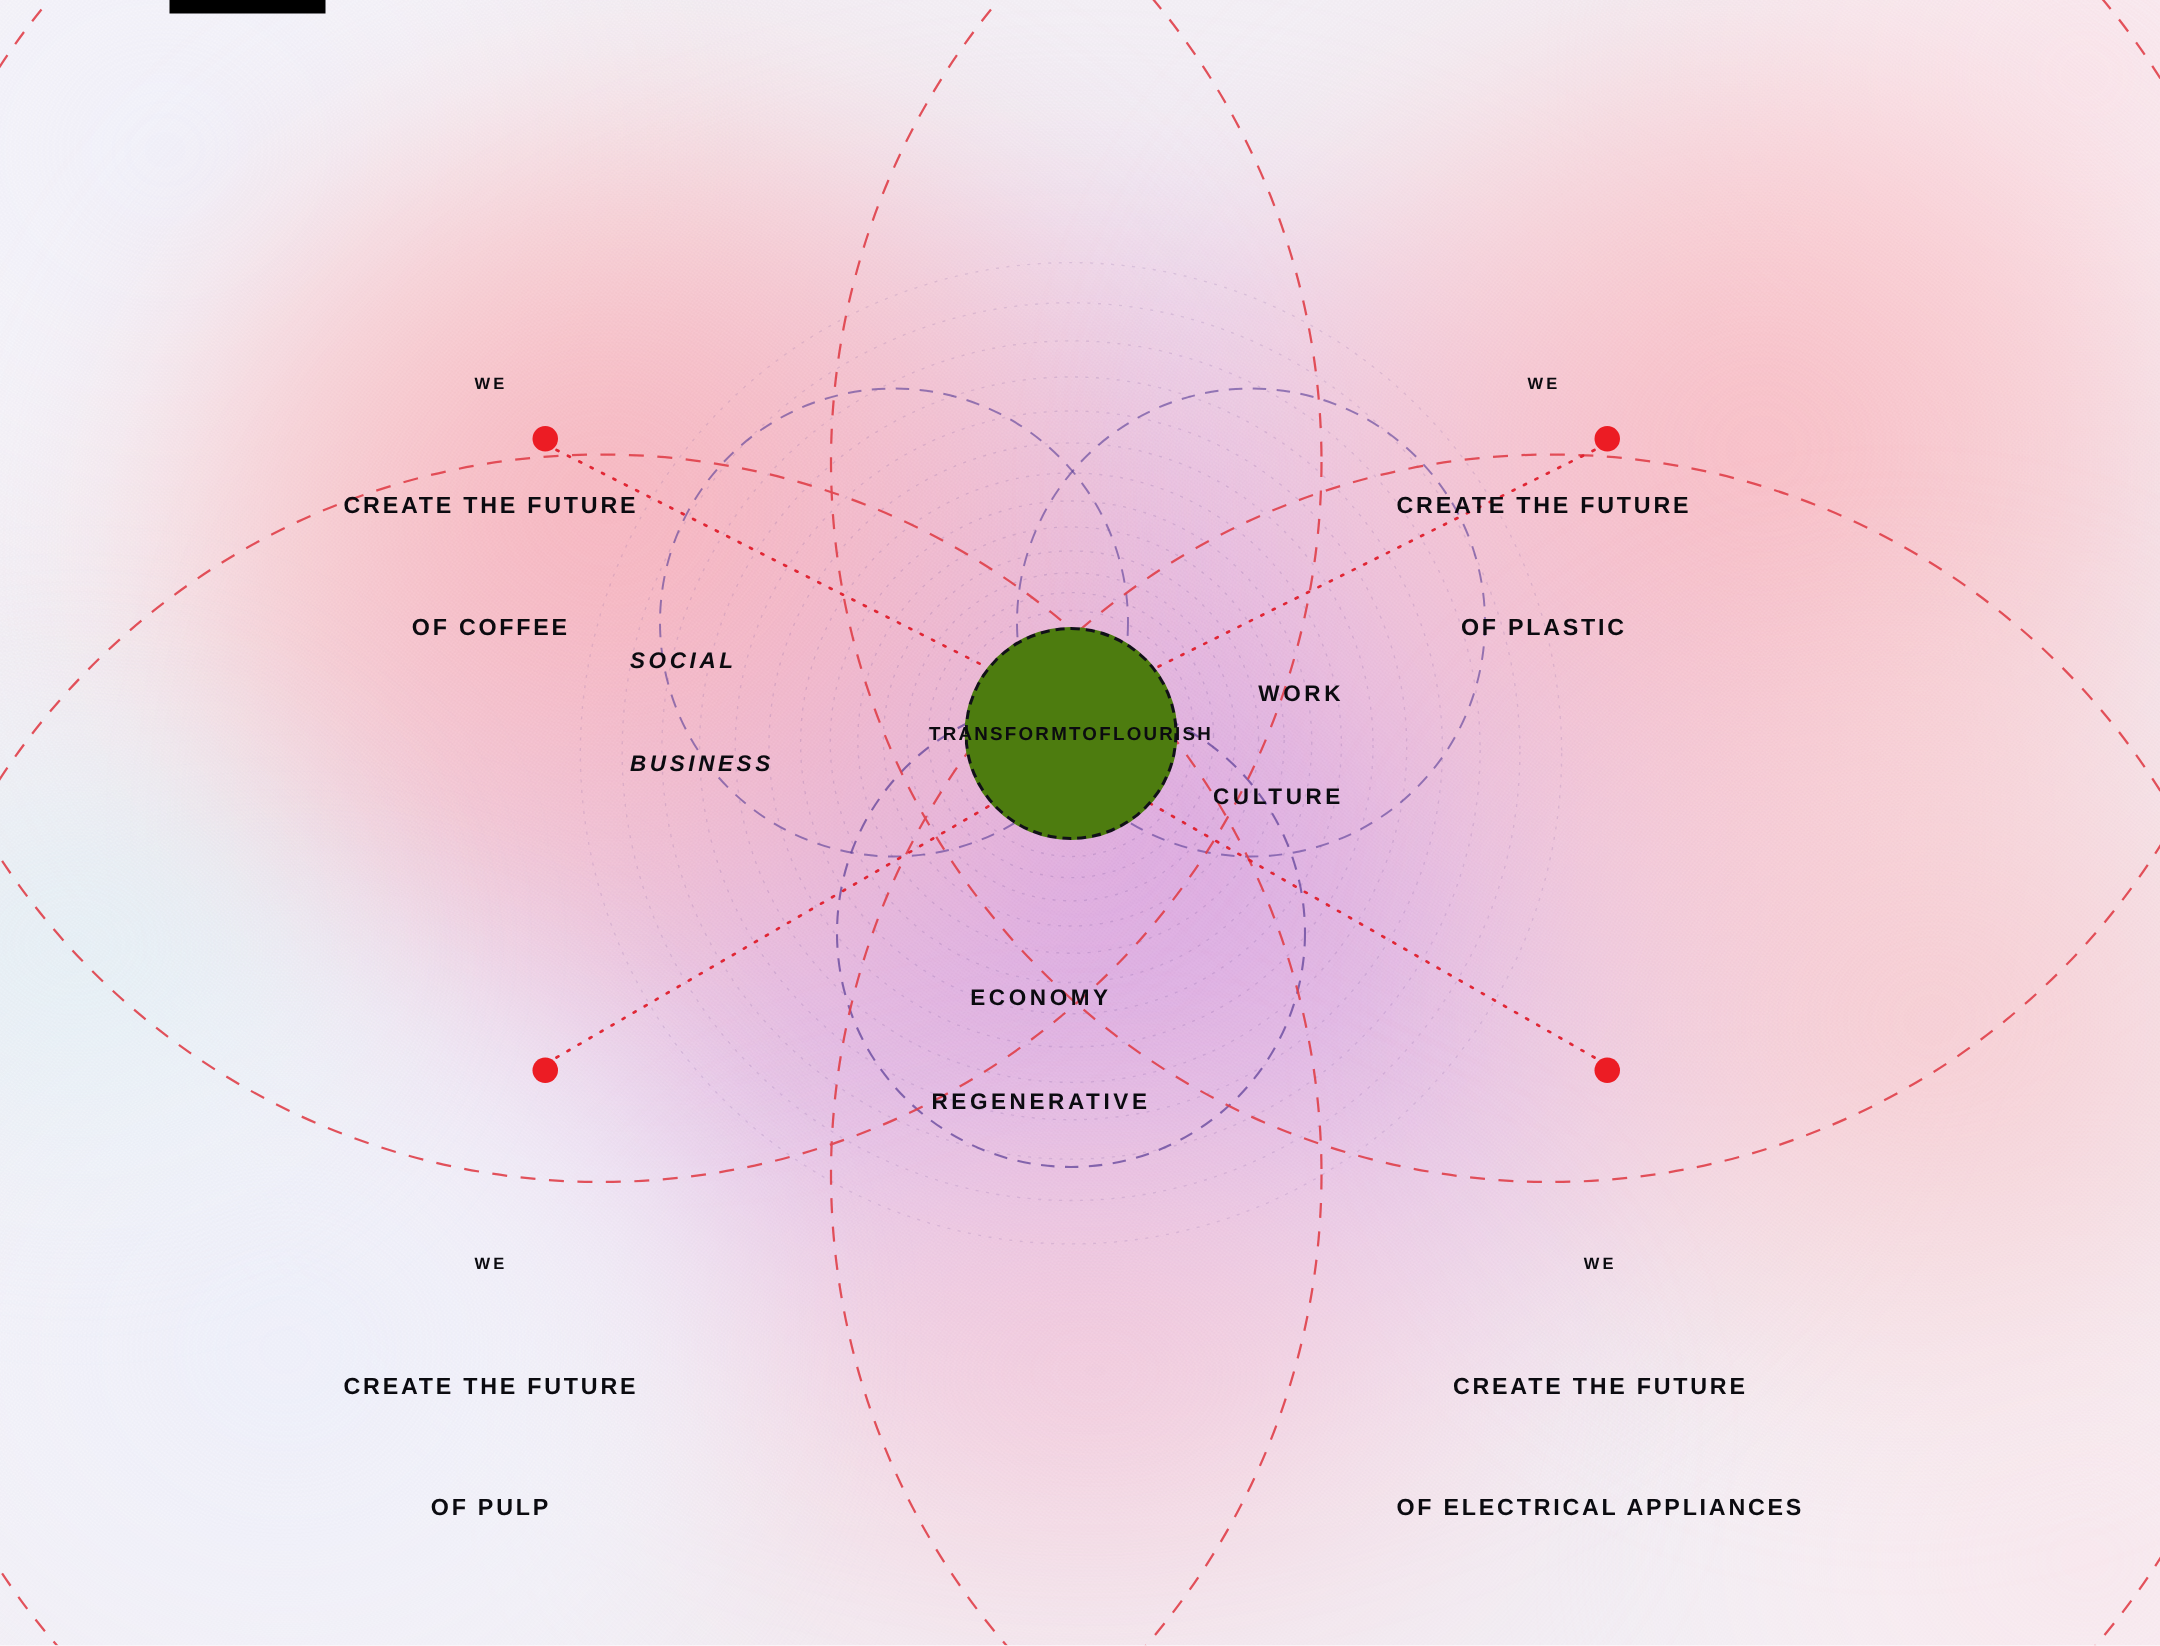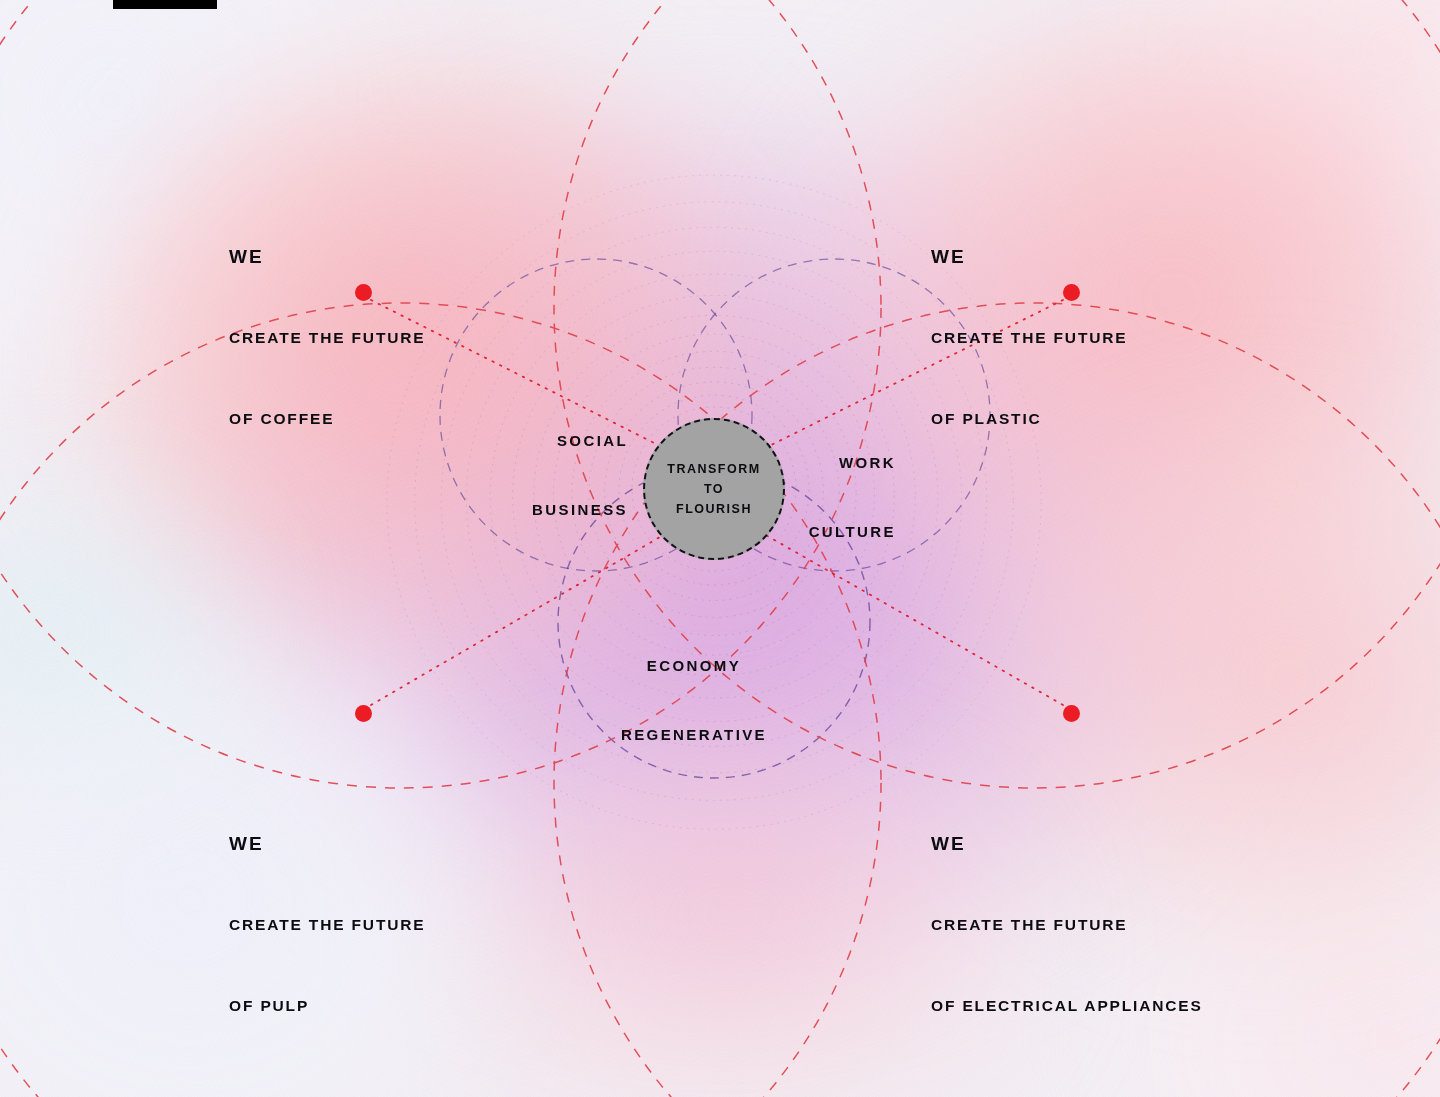--- a/index.html
+++ b/index.html
@@ -132,55 +132,55 @@
   
   .node-label {
     position: absolute;
     color: #0b0b10;
     font-weight: 700;
     letter-spacing: 1.9px;
     line-height: 27px;
     text-transform: uppercase;
     white-space: pre;
   }
-  .node-label .l1 { font-size: 19px; letter-spacing: 2.1px; }
+  .node-label .l1 { font-size: 11px; letter-spacing: 2.1px; text-align: center; }
   .node-label .l2,
-  .node-label .l3 { font-size: 15.5px; letter-spacing: 1.85px; }
+  .node-label .l3 { font-size: 15.5px; letter-spacing: 1.85px; text-align: center; }
   .node-label div { display: block; }
 
   #label-coffee    { left: 229px; top: 189px; text-align: left; }
   #label-plastic   { left: 931px; top: 189px; text-align: left; }
   #label-pulp      { left: 229px; top: 776px; text-align: left; }
   #label-appliance { left: 931px; top: 776px; text-align: left; }
 
   .ring-label {
     position: absolute;
     color: #0b0b10;
     font-weight: 700;
     font-size: 15px;
     letter-spacing: 2.4px;
     line-height: 23px;
     text-transform: uppercase;
     white-space: pre;
   }
-  #label-social    { left: 420px; top: 383px; width: 208px; text-align: right; }
+  #label-social    { left: 420px; top: 383px; width: 208px; text-align: left; font-style: italic; }
   #label-work      { left: 760px; top: 405px; width: 136px; text-align: right; }
   #label-regen     { left: 540px; top: 608px; width: 308px; text-align: center; }
 
   
   .center-circle {
     position: absolute;
     left: 643px; top: 418px;
     width: 142px; height: 142px;
     border-radius: 50%;
-    background: #a3a3a3;
+    background: #4d7c0f;
     border: 2px dashed #111118;
     box-sizing: border-box;
     display: flex;
-    flex-direction: column;
+    flex-direction: row;
     align-items: center;
     justify-content: center;
   }
   .center-circle span {
     display: block;
     color: #0b0b10;
     font-weight: 700;
     font-size: 12.5px;
     letter-spacing: 1.5px;
     line-height: 20px;

